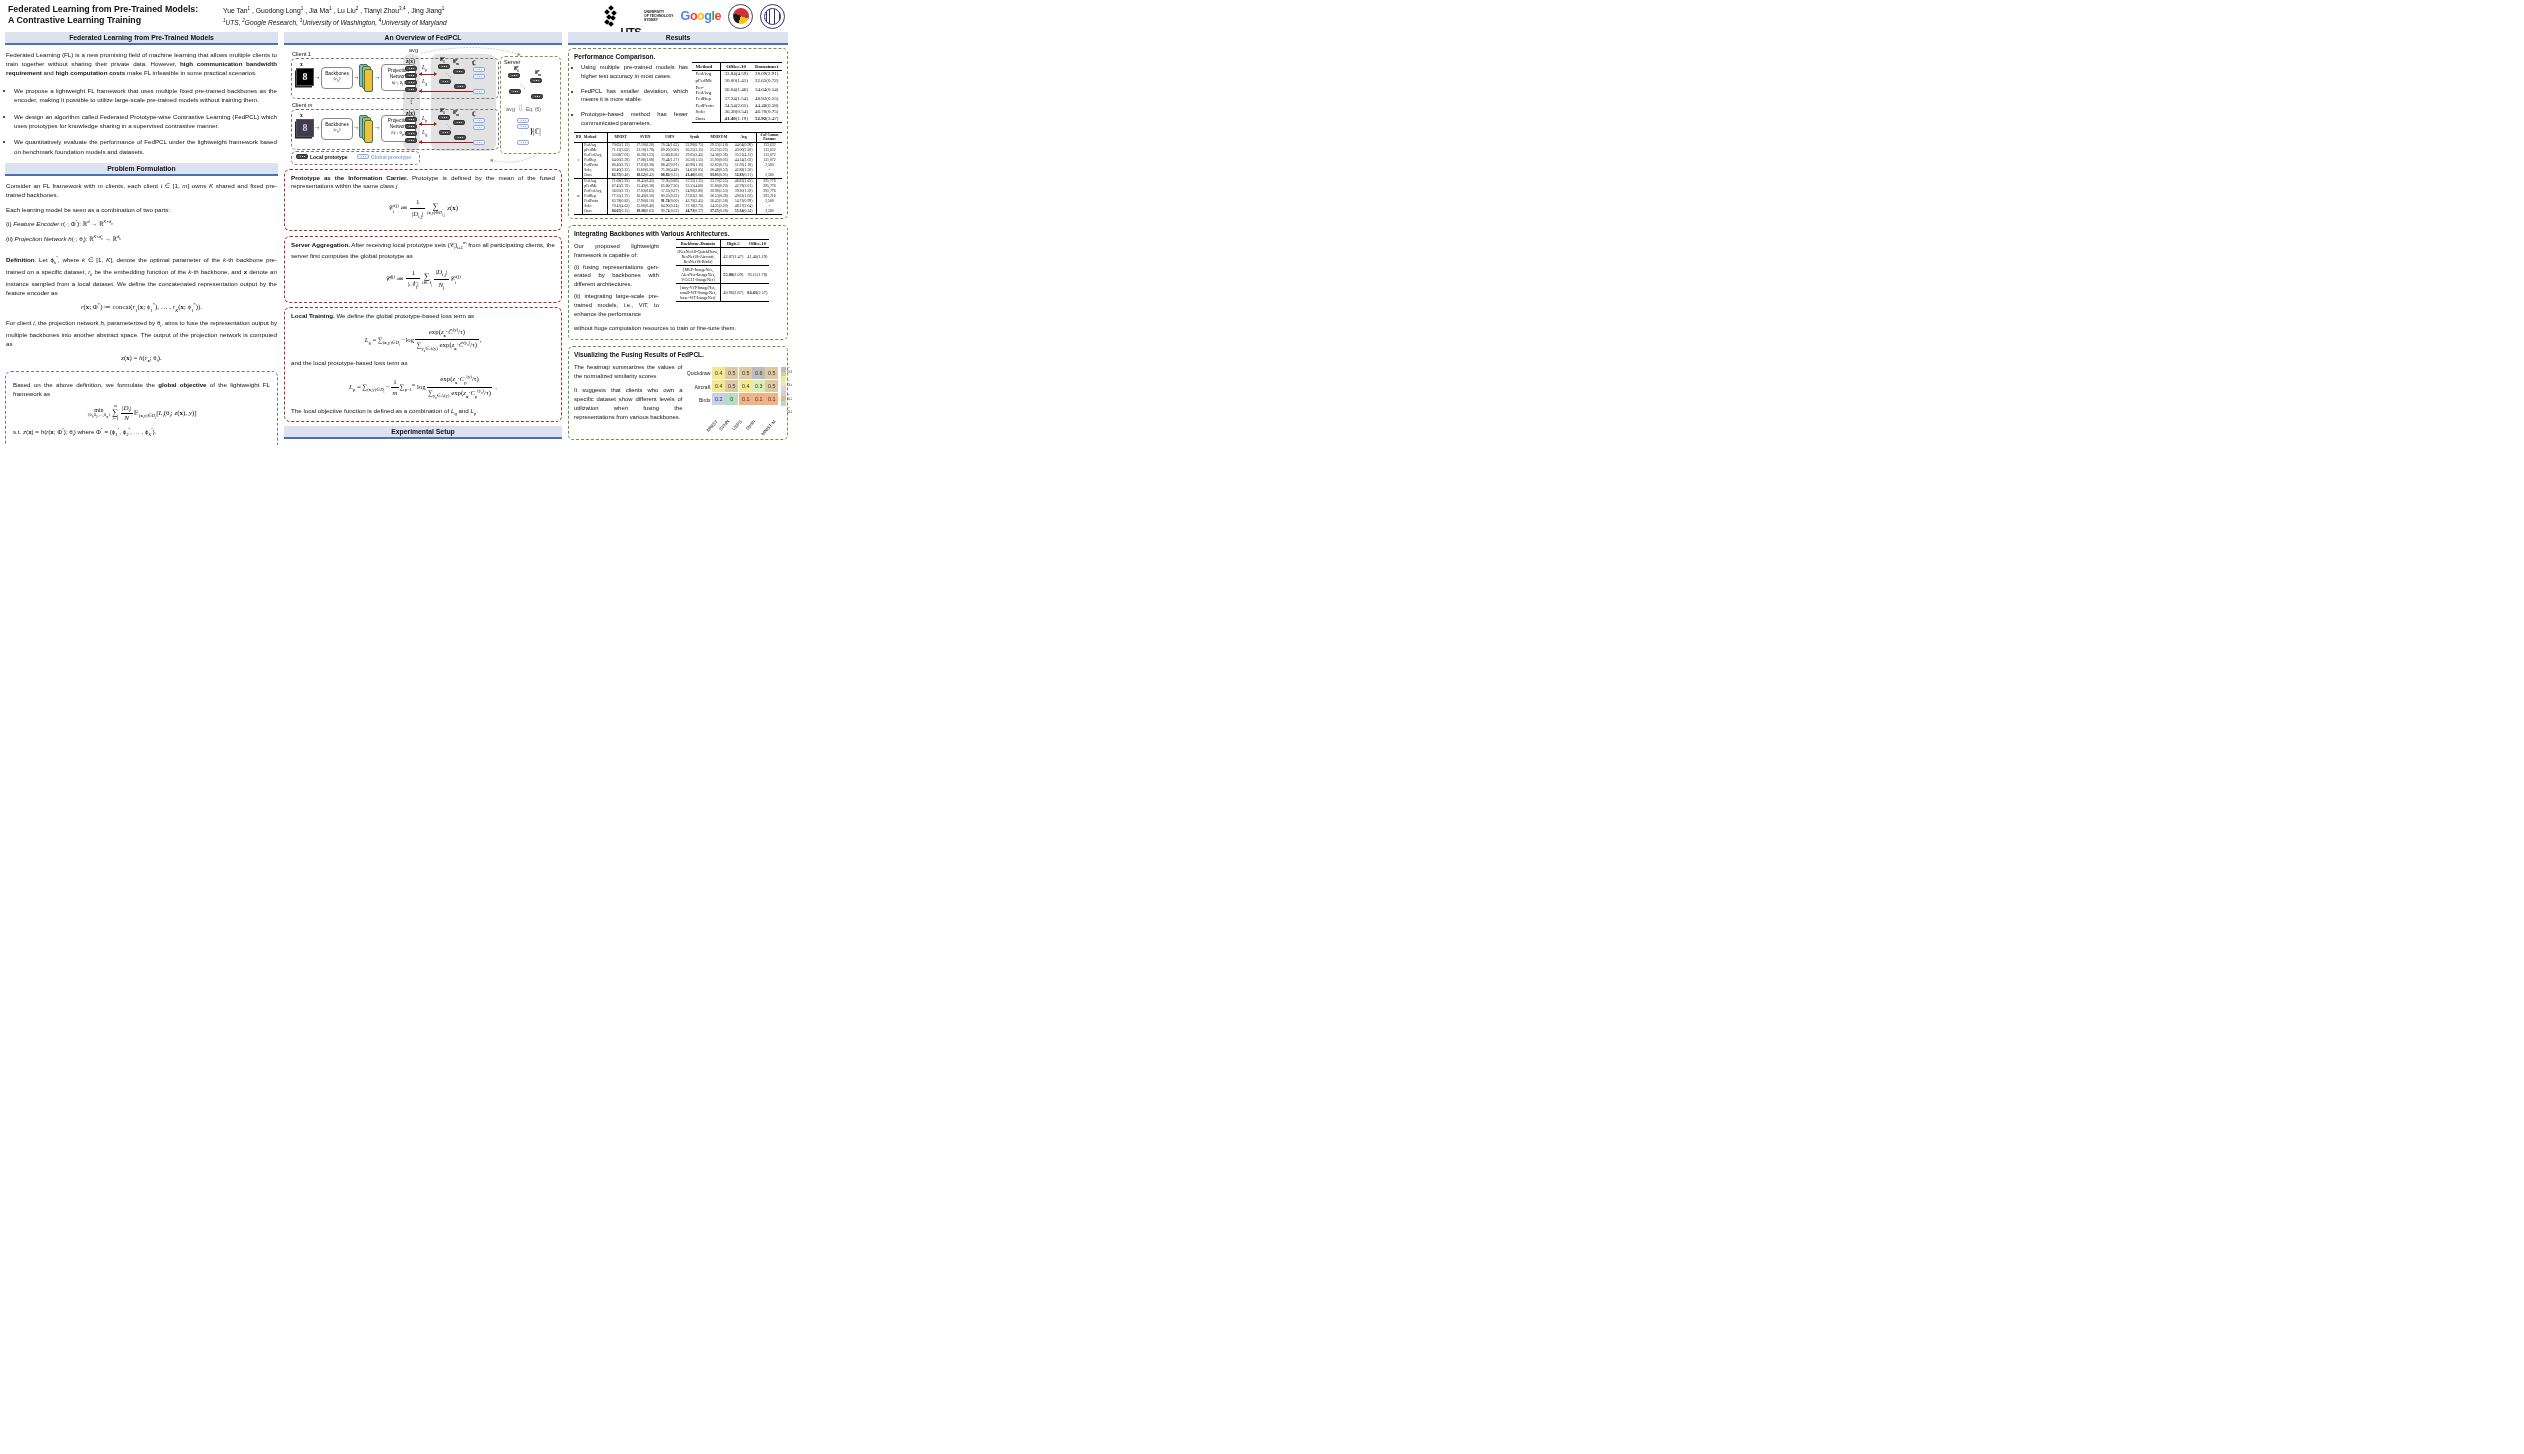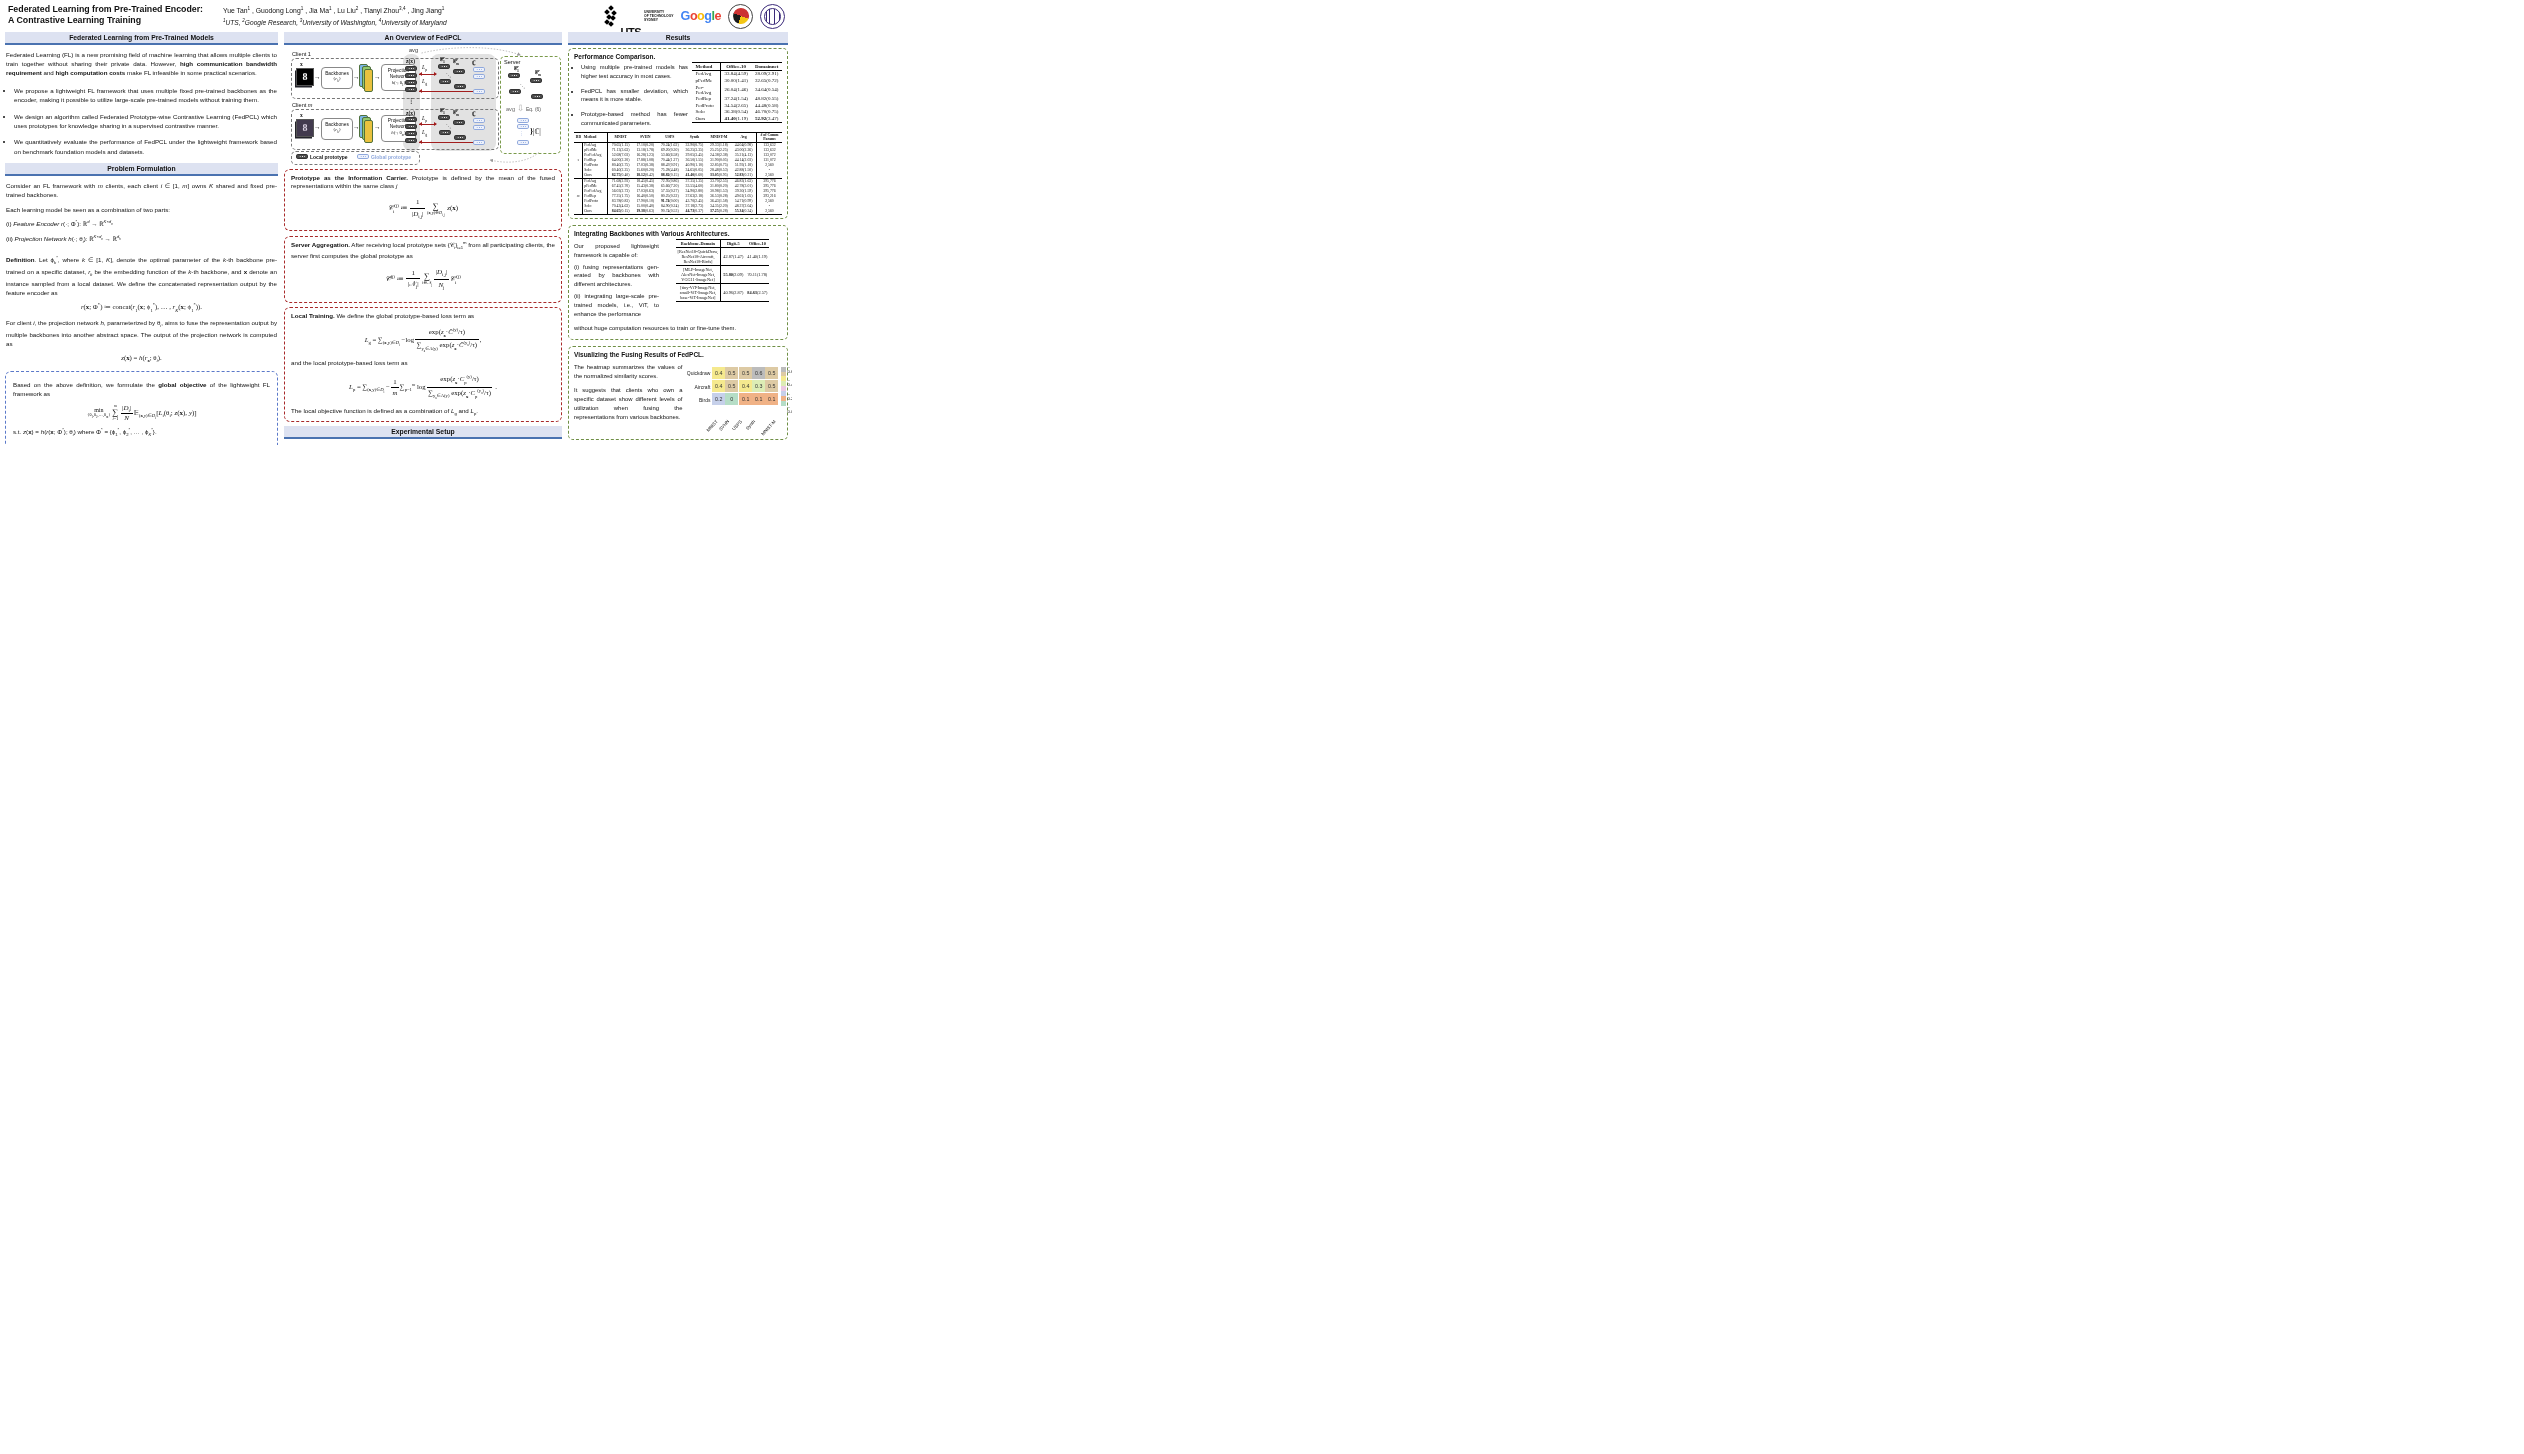--- a/index.html
+++ b/index.html
@@ -103,21 +103,21 @@
   .cbar{position:absolute;width:5px;}
   .cbar i{display:block;width:5px;}
   .cbtick{position:absolute;font-size:4.3px;color:#222;}
   svg{position:absolute;left:0;top:0;}
 </style>
 </head>
 <body style="--hdrbar: #dde2f1; --hdrline: #4a72b0; --reddash: #a82a2a; --greendash: #6f8f45; --bluedash: #5b79c9;">
 
 <div class="hdr">
   <div class="title">
-    <div>Federated Learning from Pre-Trained Encoder:</div>
+    <div>Federated Learning from Pre-Trained Models:</div>
     <div>A Contrastive Learning Training</div>
   </div>
   <div class="authors">
     <div>Yue Tan<sup>1</sup> , Guodong Long<sup>1</sup> , Jia Ma<sup>1</sup> , Lu Liu<sup>2</sup> , Tianyi Zhou<sup>3,4</sup> , Jing Jiang<sup>1</sup></div>
     <div class="affil"><sup>1</sup>UTS, <sup>2</sup>Google Research, <sup>3</sup>University of Washington, <sup>4</sup>University of Maryland</div>
   </div>
   <div class="logos">
     <div class="uts">
       <span class="uts-glyph">
         <i style="left:4.5px;top:0"></i>

